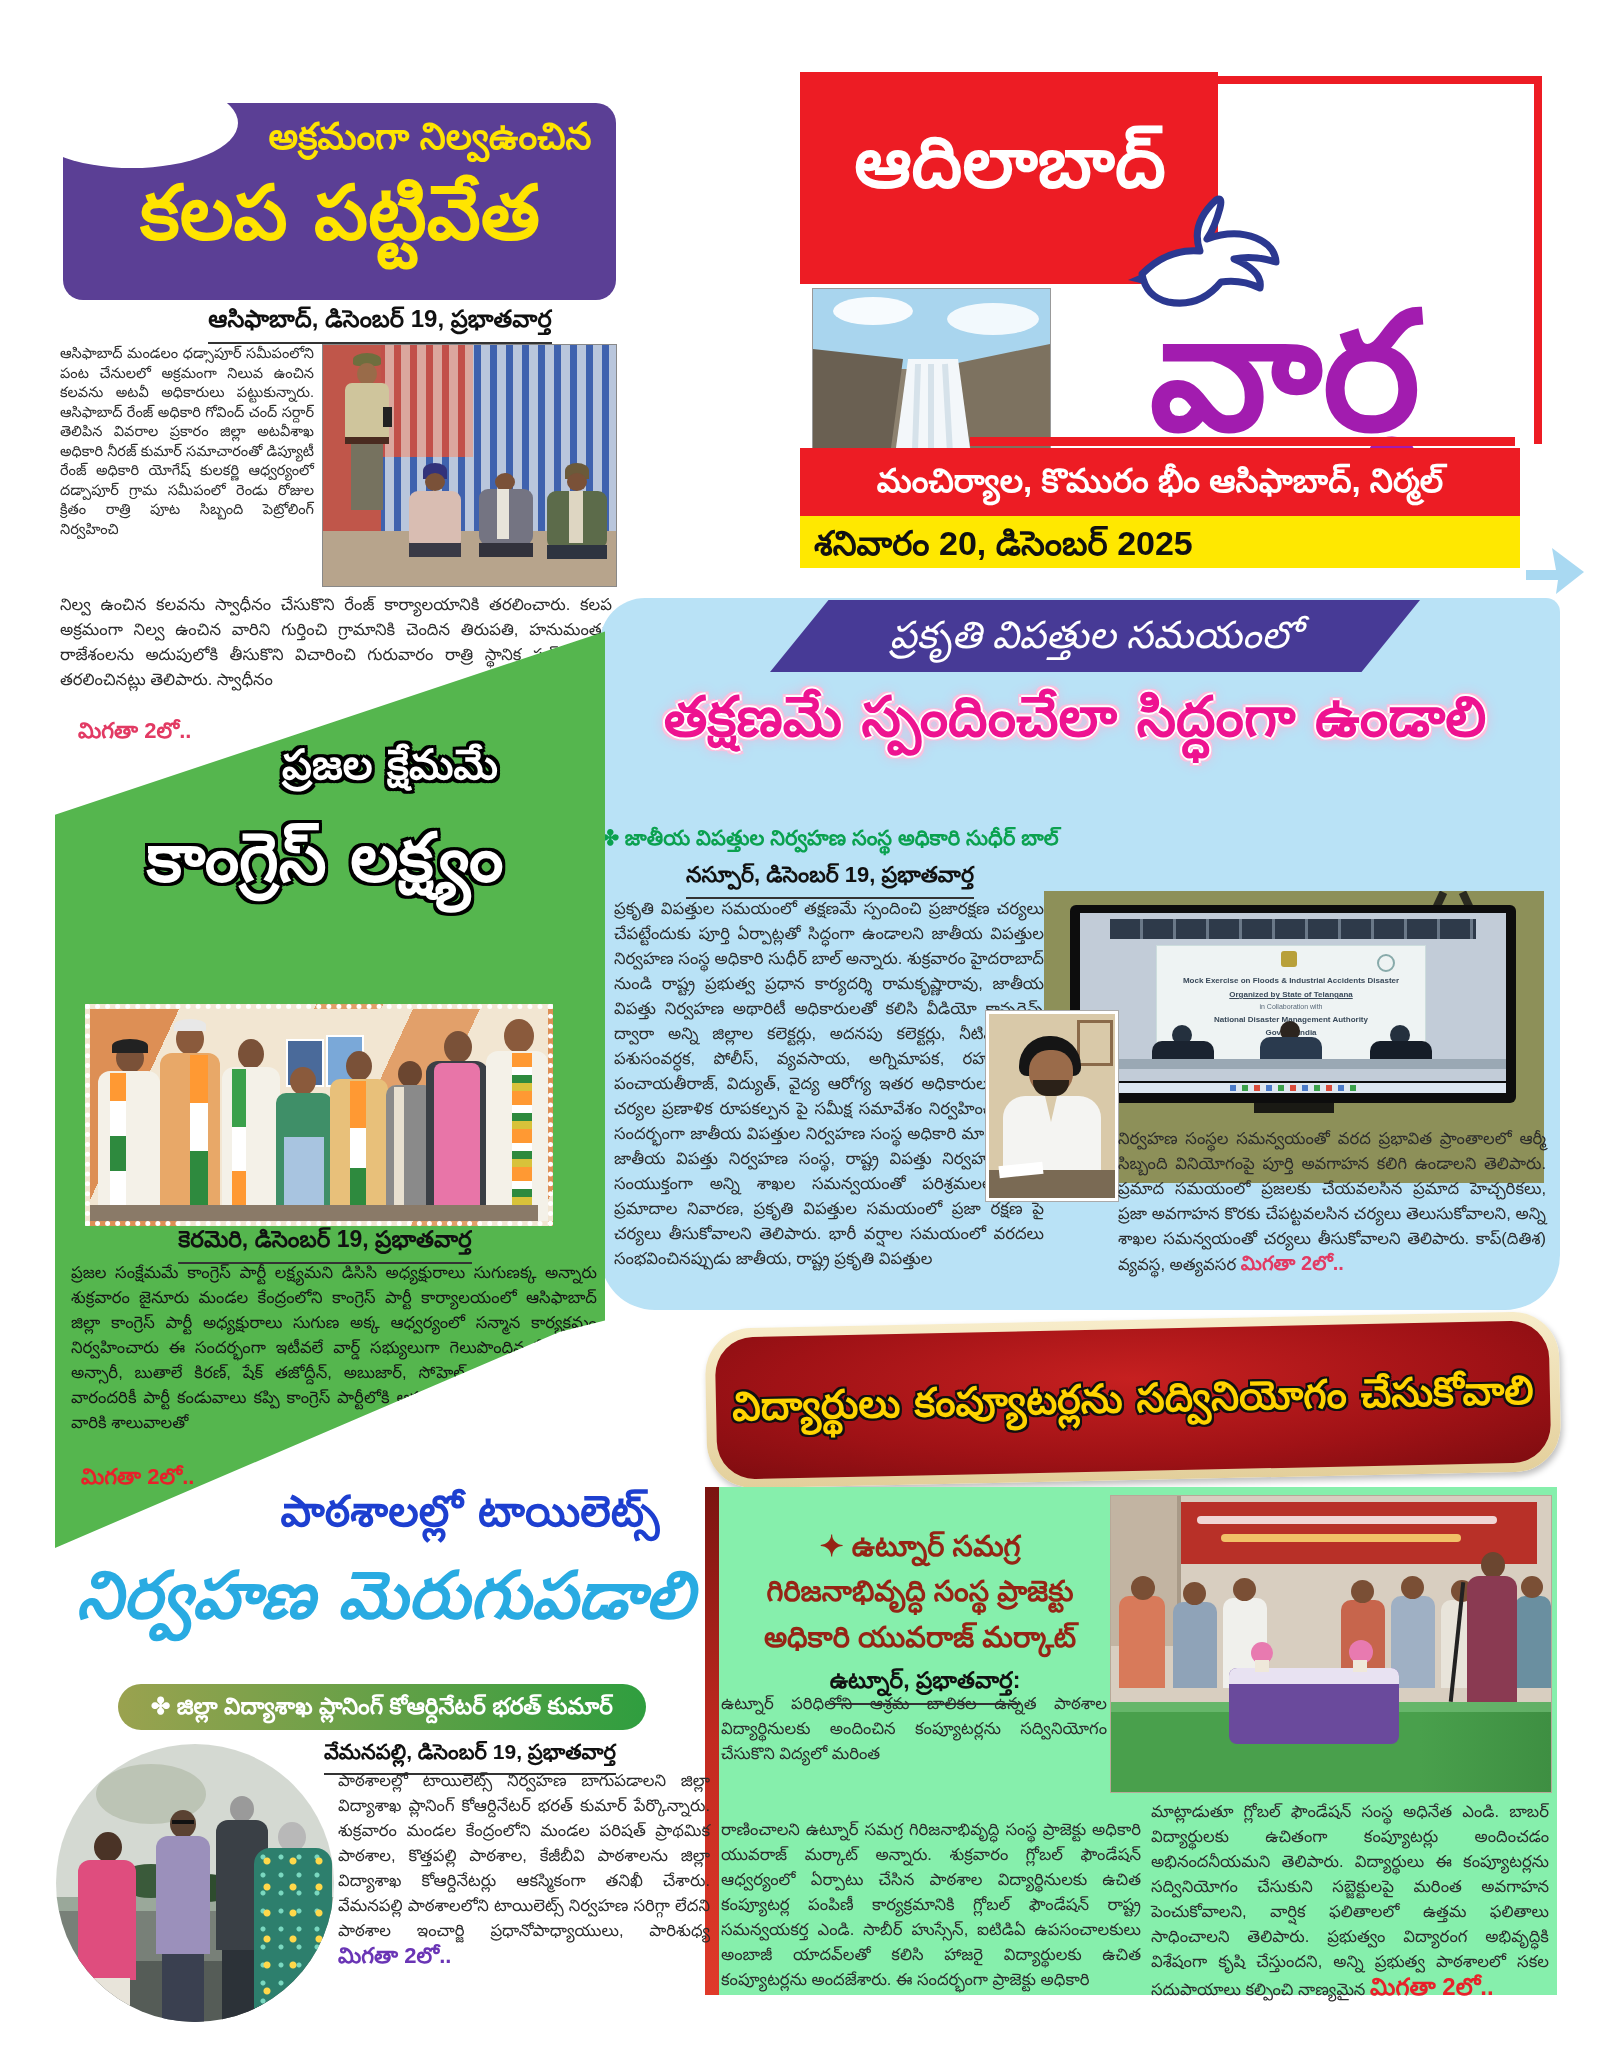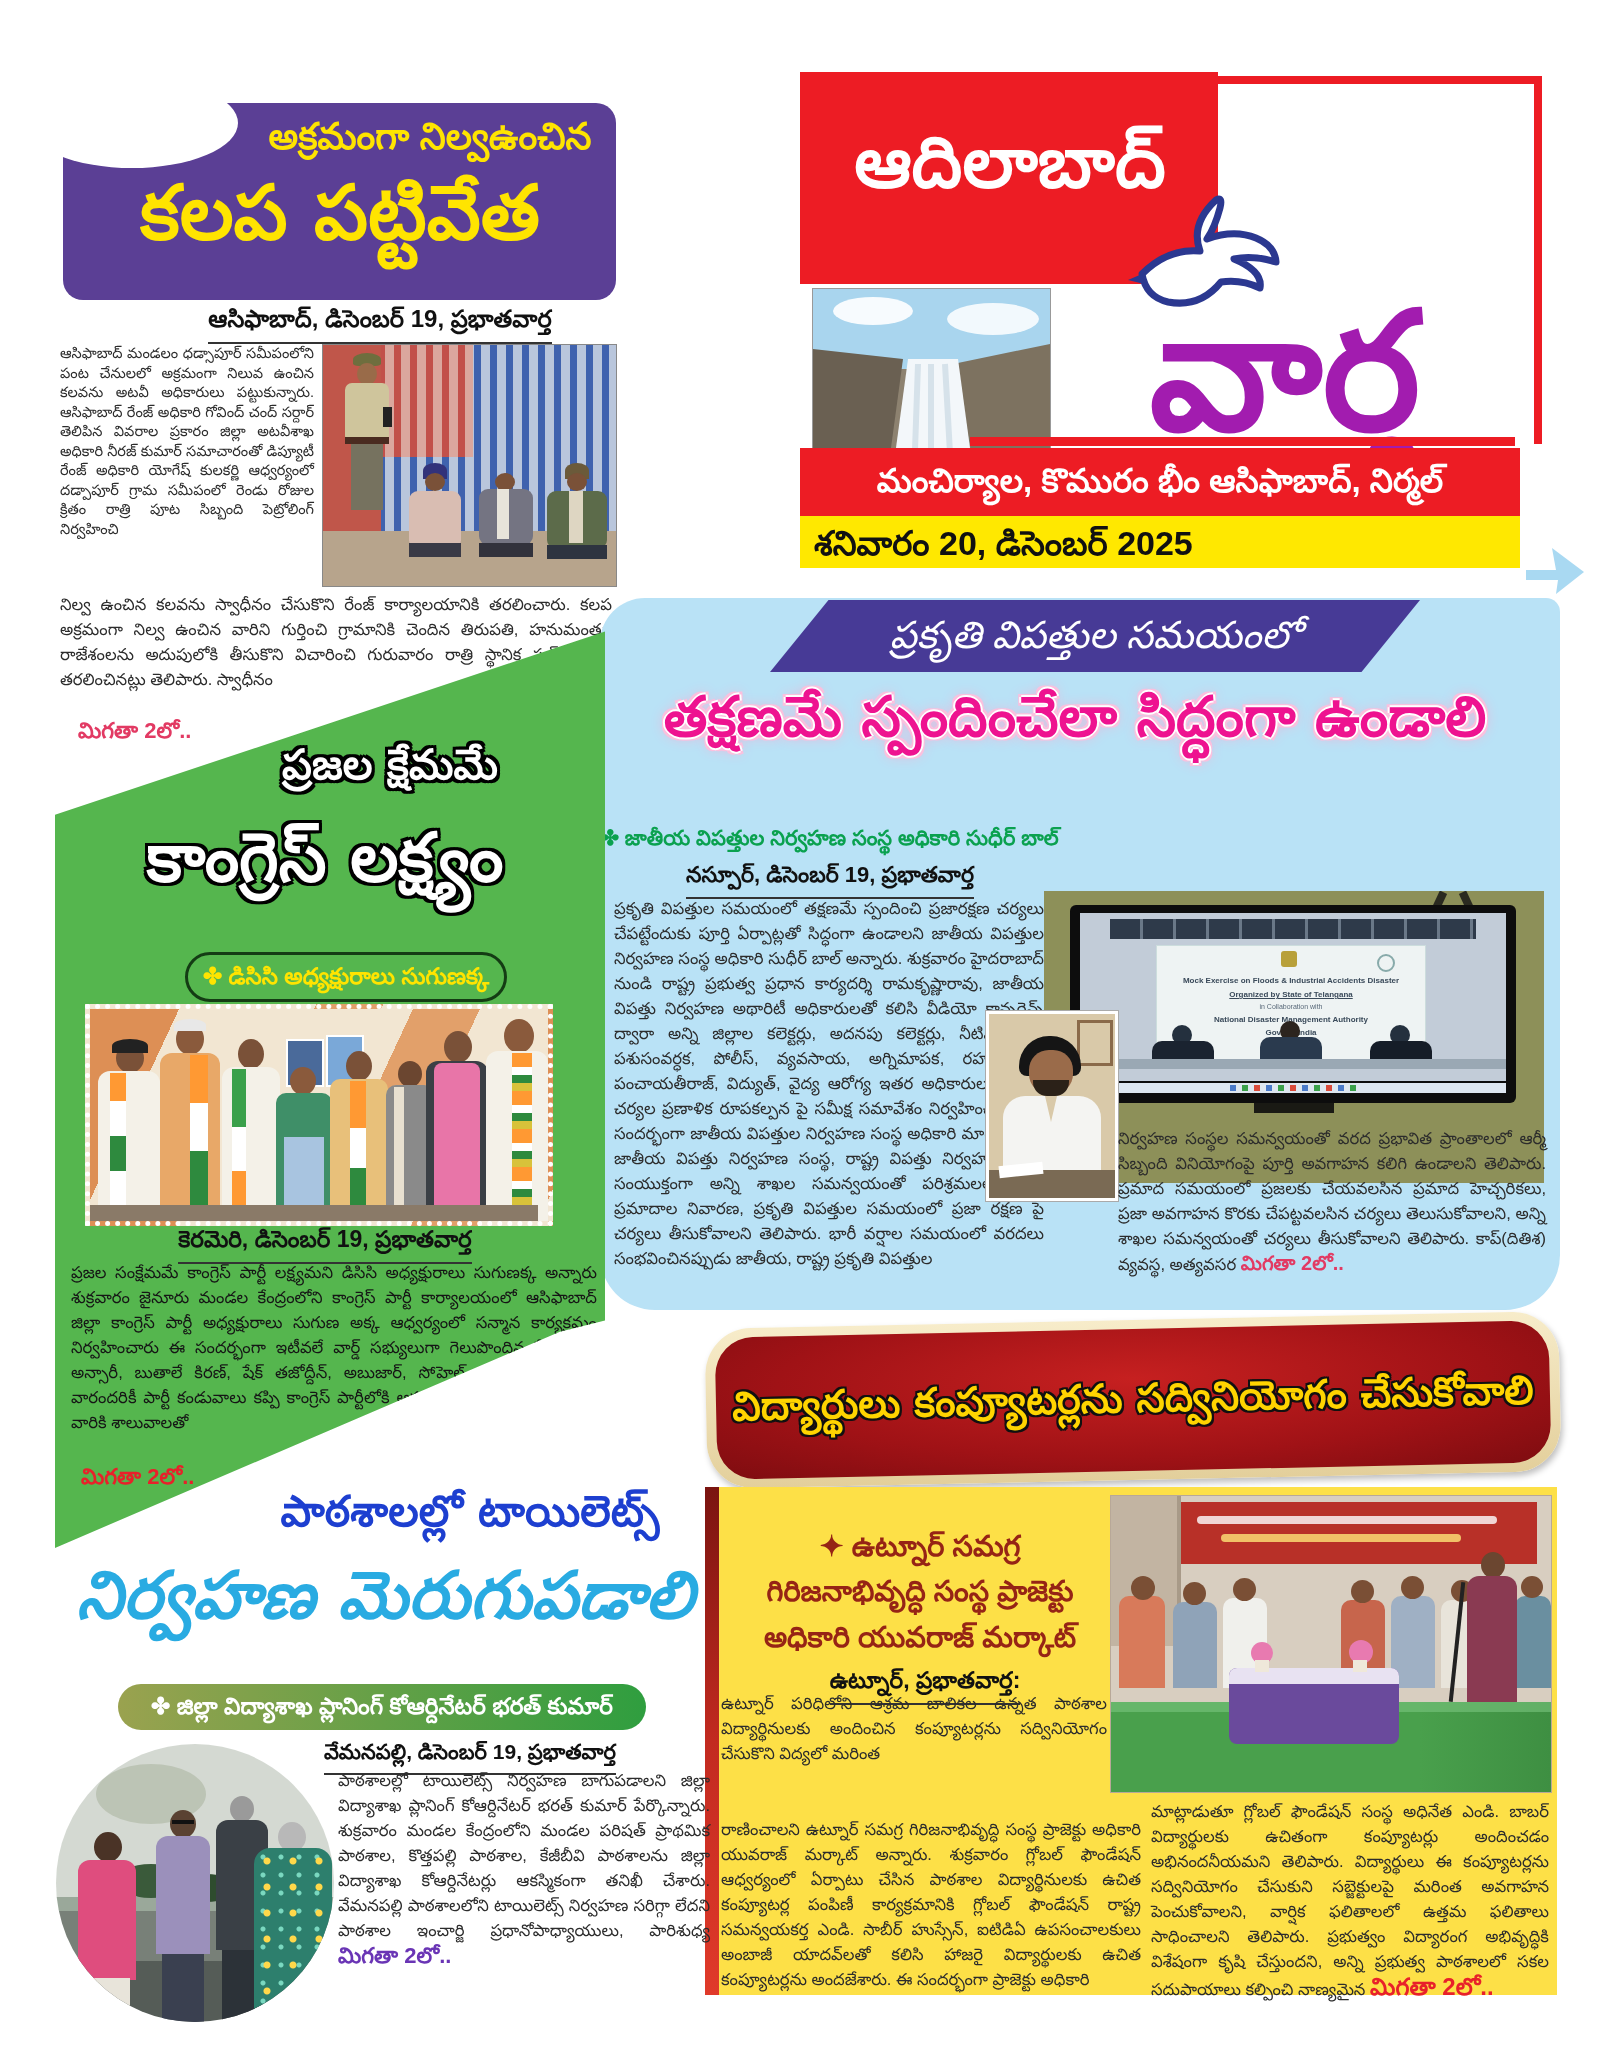--- a/index.html
+++ b/index.html
@@ -174,23 +174,20 @@
       <div class="abs" style="left:10px;top:150px;width:44px;height:12px;background:#fff;transform:rotate(-6deg);"></div>
     </div>
 
     <div class="abs body-t jus" style="left:518px;top:528px;width:428px;height:160px;"><span>నిర్వహణ సంస్థల సమన్వయంతో వరద ప్రభావిత ప్రాంతాలలో ఆర్మీ సిబ్బంది వినియోగంపై పూర్తి అవగాహన కలిగి ఉండాలని తెలిపారు. ప్రమాద సమయంలో ప్రజలకు చేయవలసిన ప్రమాద హెచ్చరికలు, ప్రజా అవగాహన కొరకు చేపట్టవలసిన చర్యలు తెలుసుకోవాలని, అన్ని శాఖల సమన్వయంతో చర్యలు తీసుకోవాలని తెలిపారు. కాప్(దితిశ) వ్యవస్థ, అత్యవసర </span><span class="more-pink" style="font-size:20px;">మిగతా 2లో..</span></div>
   </div>
 
   <div class="abs" style="left:55px;top:622px;width:550px;height:940px;background:#55b64e;
               clip-path:polygon(100% 1%,0 20.5%,0 98.5%,91.8% 75.5%,100% 74.3%);">
     <div class="abs b o-black nowrap" style="left:170px;top:118px;width:330px;font-size:42px;text-align:center;font-family:'DejaVu Sans',sans-serif;">ప్రజల క్షేమమే</div>
     <div class="abs b o-black nowrap" style="left:10px;top:196px;width:520px;font-size:68px;text-align:center;font-family:'DejaVu Sans',sans-serif;">కాంగ్రెస్ లక్ష్యం</div>
-    <div class="abs" style="left:130px;top:330px;width:316px;height:44px;border:3px solid #143c14;border-radius:26px;background:#55b64e;">
-      <div class="abs b nowrap" style="left:0;top:8px;width:316px;font-size:23px;color:#ffe400;text-align:center;">✤ డిసిసి అధ్యక్షురాలు సుగుణక్క</div>
-    </div>
 
     <div class="abs" style="left:30px;top:382px;width:458px;height:212px;border:5px dotted #fff;overflow:hidden;
                 background:linear-gradient(115deg,#dd8f55 0 16%,#f2e6d2 16% 58%,#e2a06a 58% 70%,#f2e6d2 70%);">
       <div class="abs" style="left:196px;top:30px;width:34px;height:44px;background:#4a6a9a;border:2px solid #fff;"></div>
       <div class="abs" style="left:236px;top:26px;width:34px;height:48px;background:#7aa8d8;border:2px solid #fff;"></div>
       <div class="abs" style="left:8px;top:34px;width:62px;height:178px;">
         <div class="abs" style="left:18px;top:0;width:28px;height:30px;background:#7a5138;border-radius:50%;"></div>
         <div class="abs" style="left:14px;top:-4px;width:36px;height:14px;background:#222;border-radius:50% 50% 0 0;"></div>
         <div class="abs" style="left:0;top:28px;width:62px;height:150px;background:#f4f1e8;border-radius:12px 12px 0 0;"></div>
         <div class="abs" style="left:12px;top:30px;width:16px;height:140px;background:linear-gradient(180deg,#ff9933 0 20%,#fff 20% 45%,#2e8a3e 45% 70%,#fff 70%);"></div>
@@ -240,21 +237,21 @@
   </div>
 
   <div class="abs" style="left:706px;top:1320px;width:854px;height:160px;transform:rotate(-1.2deg);
               background:linear-gradient(180deg,#f7ecca,#e3cf9b);border-radius:46px;box-shadow:2px 4px 6px rgba(0,0,0,0.25);">
     <div class="abs" style="left:10px;top:9px;right:10px;bottom:9px;border-radius:38px;
                 background:radial-gradient(ellipse at 50% 35%,#c62020 0%,#a01216 60%,#7e0c10 100%);">
       <div class="abs b o-black2 nowrap" style="left:0;top:46px;width:834px;font-size:40px;text-align:center;font-family:'DejaVu Sans',sans-serif;">విద్యార్థులు కంప్యూటర్లను సద్వినియోగం చేసుకోవాలి</div>
     </div>
   </div>
 
-  <div class="abs" style="left:705px;top:1487px;width:852px;height:508px;background:#fde047;">
+  <div class="abs" style="left:705px;top:1487px;width:852px;height:508px;background:#86efac;">
     <div class="abs" style="left:0;top:0;width:14px;height:508px;background:linear-gradient(180deg,#7a1410,#c22a20,#e03a2a);"></div>
     <div class="abs b" style="left:20px;top:42px;width:390px;font-size:29px;color:#962415;text-align:center;">✦ ఉట్నూర్ సమగ్ర</div>
     <div class="abs b" style="left:20px;top:88px;width:390px;font-size:29px;color:#962415;text-align:center;">గిరిజనాభివృద్ధి సంస్థ ప్రాజెక్టు</div>
     <div class="abs b" style="left:20px;top:134px;width:390px;font-size:29px;color:#962415;text-align:center;">అధికారి యువరాజ్ మర్కాట్</div>
     <div class="abs dl ctr nowrap" style="left:70px;top:180px;width:300px;font-size:23px;"><span>ఉట్నూర్, ప్రభాతవార్త:</span></div>
 
     <div class="abs" style="left:405px;top:8px;width:440px;height:296px;background:#d8cec0;overflow:hidden;border:1px solid #b8a898;">
       <div class="abs" style="left:70px;top:6px;width:356px;height:62px;background:#b83028;">
         <div class="abs" style="left:16px;top:14px;width:300px;height:8px;background:rgba(255,255,255,0.8);border-radius:4px;"></div>
         <div class="abs" style="left:40px;top:32px;width:240px;height:8px;background:rgba(255,230,120,0.8);border-radius:4px;"></div>

